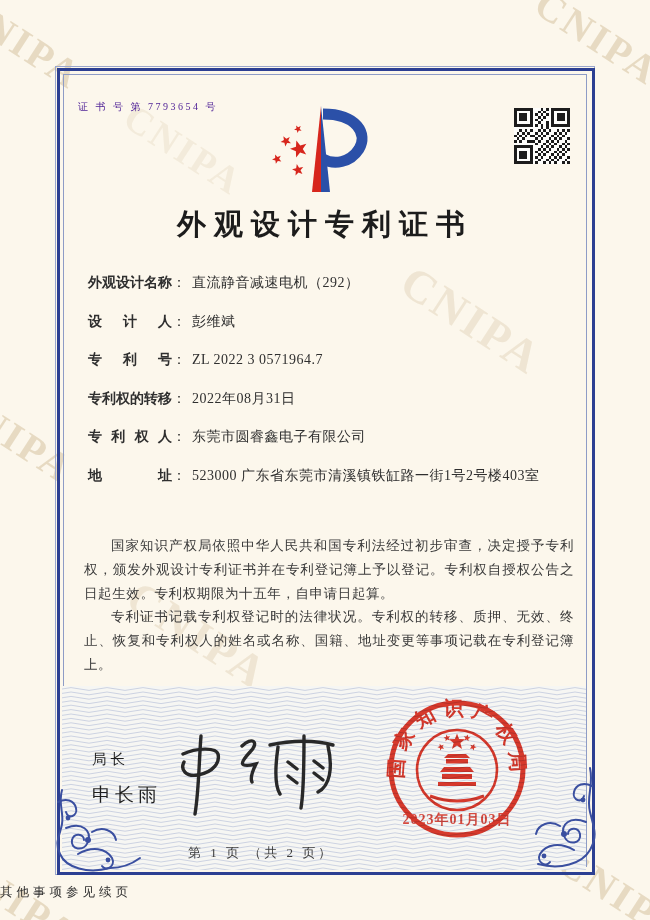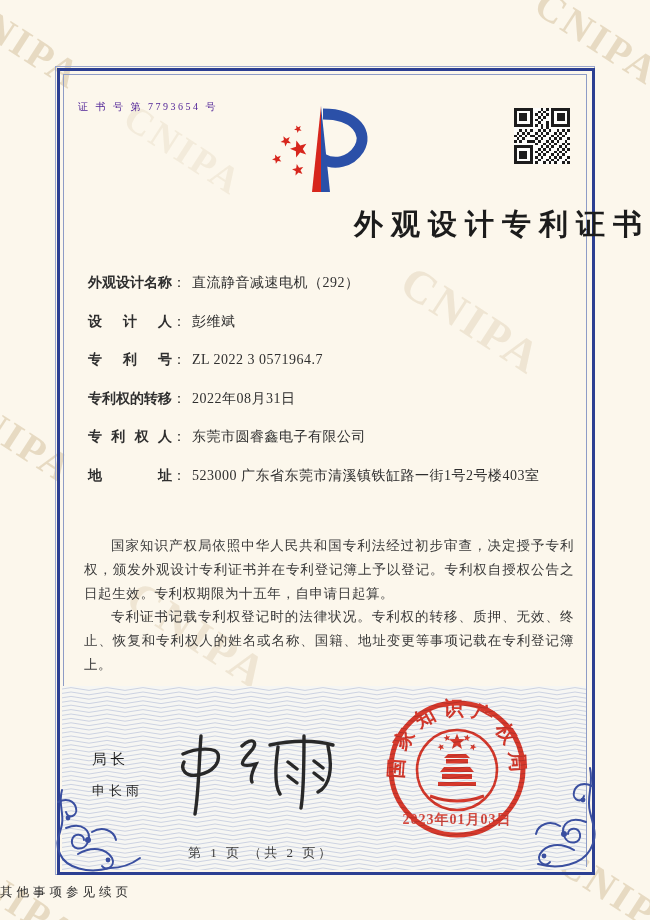--- a/index.html
+++ b/index.html
@@ -13,38 +13,38 @@
       transform-origin:left top;white-space:nowrap;pointer-events:none;
       font-family:"Liberation Serif","DejaVu Serif",serif;}
   .wm.faint{color:rgba(213,194,160,0.33);}
   .wm.xfaint{color:rgba(213,194,160,0.22);}
   
   .frame1{left:55px;top:66px;width:538px;height:807px;border:1px solid #9aa6cc;}
   .frame2{left:57px;top:68px;width:532px;height:801px;border:3px solid #2c3f92;}
   .frame3{left:63px;top:74px;width:522px;height:791px;border:1px solid #8e9cc6;}
   
   .cert-no{left:78px;top:100px;font-size:10px;letter-spacing:2.5px;color:#4c1d95;}
-  .title{left:0;top:205px;width:650px;text-align:right;font-size:29px;
+  .title{left:0;top:205px;width:650px;text-align:center;font-size:29px;
          font-weight:bold;letter-spacing:8px;color:#1c1c1c;}
   
   .fields{left:88px;top:274px;width:490px;font-size:14px;color:#2f2f2f;}
   .frow{margin-bottom:20.5px;white-space:nowrap;}
   .flabel{display:inline-block;width:84px;text-align:justify;text-align-last:justify;
           vertical-align:bottom;font-weight:bold;}
   .fvalue{margin-left:6px;letter-spacing:0.5px;}
   .pair2{margin-left:34px;}
   
   .paras{left:84px;top:534px;width:490px;font-size:13.5px;color:#3a3a3a;
          line-height:1.76;text-align:justify;}
   .paras p{margin:0;text-indent:2em;letter-spacing:0.6px;}
   
   .band{left:62px;top:686px;width:524px;height:184px;background:#f6f6f3;overflow:hidden;}
   
   .sig-title{left:92px;top:750px;font-size:14.5px;letter-spacing:4px;color:#1f1f1f;z-index:5;}
-  .sig-name{left:92px;top:782px;font-size:13px;letter-spacing:4px;color:#1f1f1f;z-index:5;text-align:right;}
+  .sig-name{left:92px;top:782px;font-size:19px;letter-spacing:4px;color:#1f1f1f;z-index:5;text-align:right;}
   .sig-script{left:168px;top:730px;z-index:5;}
   
   .seal{left:384px;top:696px;z-index:6;mix-blend-mode:multiply;}
   
   .page-info{left:0;top:844px;width:522px;text-align:center;font-size:13px;
              letter-spacing:3px;color:#3d3d3d;z-index:5;}
   .footer-note{left:0;top:884px;width:650px;font-size:12.5px;
                letter-spacing:4px;color:#2e2e2e;}
   .ornament{z-index:4;}
   .qr{left:514px;top:108px;}

